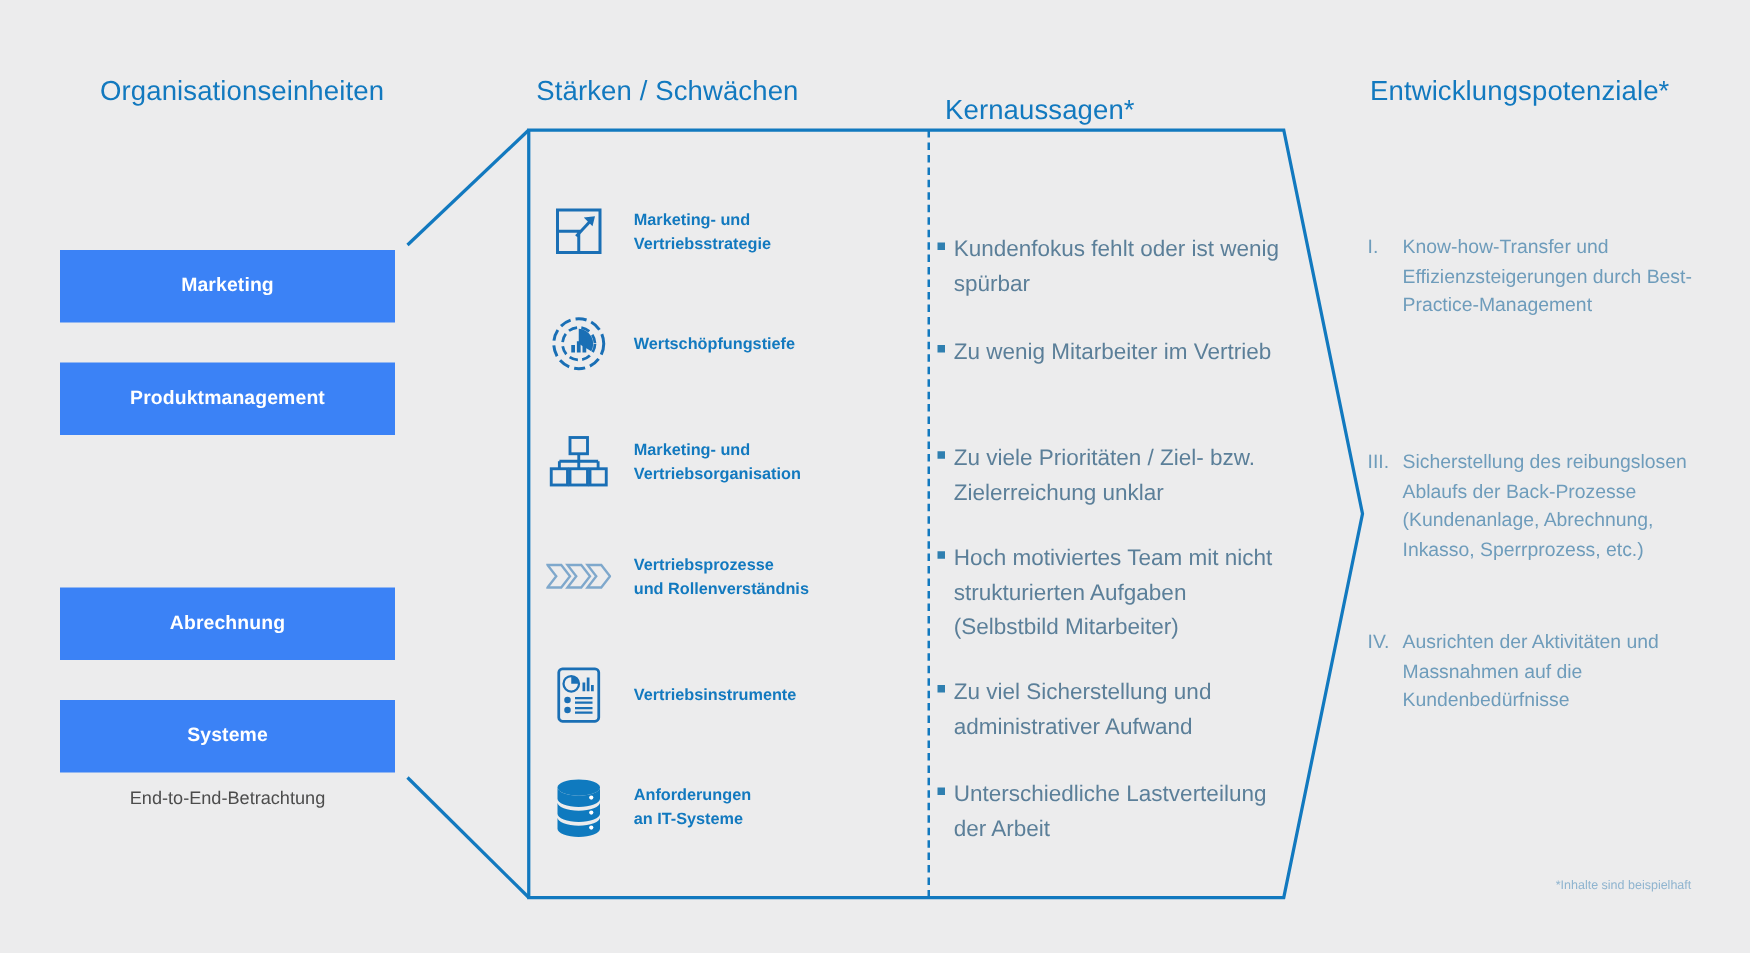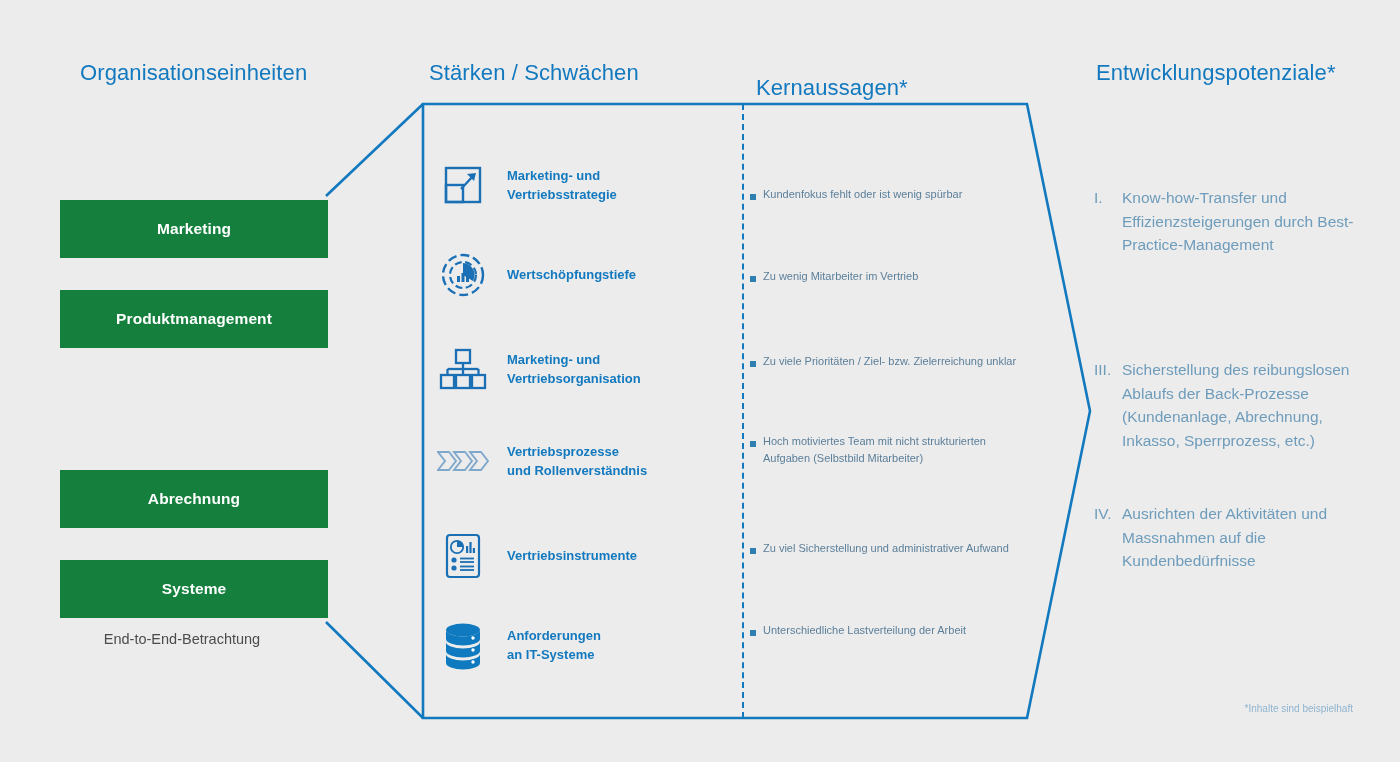--- a/index.html
+++ b/index.html
@@ -22,22 +22,22 @@
     white-space:nowrap;
   }
   #h-org{left:80px;  top:60px;}
   #h-sw { left:429px; top:60px;}
   #h-ka { left:756px; top:60px;margin-top:15px;}
   #h-ep { left:1096px;top:60px;}
 
   
   .org-box{
     position:absolute;
-    left:60px;width:268px;height:58px;
-    background:#15803d;
+    left:48px;width:268px;height:58px;
+    background:#3b82f6;
     display:flex;align-items:center;justify-content:center;
     color:#ffffff;
     font-size:15.5px;
     font-weight:bold;
     letter-spacing:.1px;
   }
   .org-caption{
     position:absolute;
     left:48px;width:268px;
     top:631px;
@@ -76,21 +76,21 @@
     left:742px;top:104px;
     width:0;height:614px;
     border-left:2px dashed #1279bf;
   }
 
   
   .ka-item{
     position:absolute;
     left:763px;
     width:262px;
-    font-size:11px;
+    font-size:18px;
     line-height:1.53;
     color:#5b7f99;
   }
   .ka-item::before{
     content:"";
     position:absolute;
     left:-13px;top:8px;
     width:6px;height:6px;
     background:#2f7fb0;
   }

